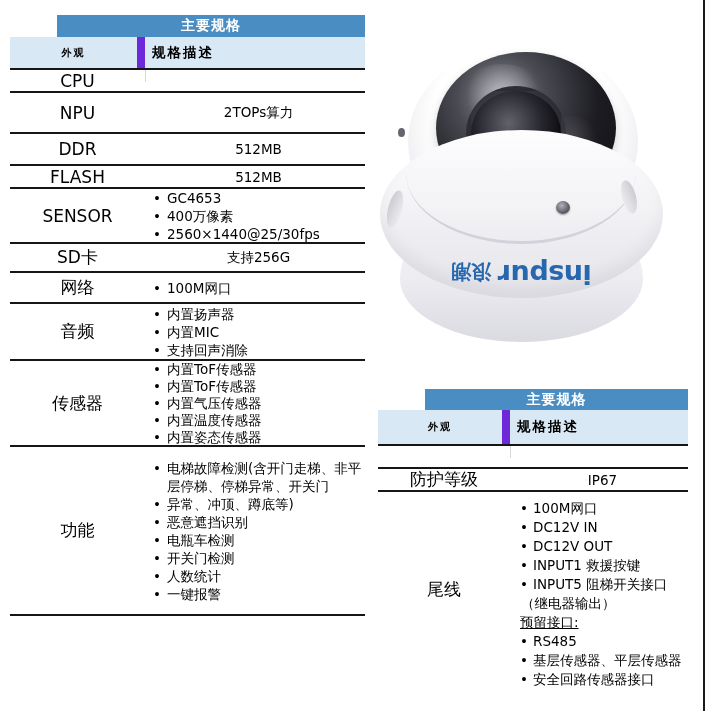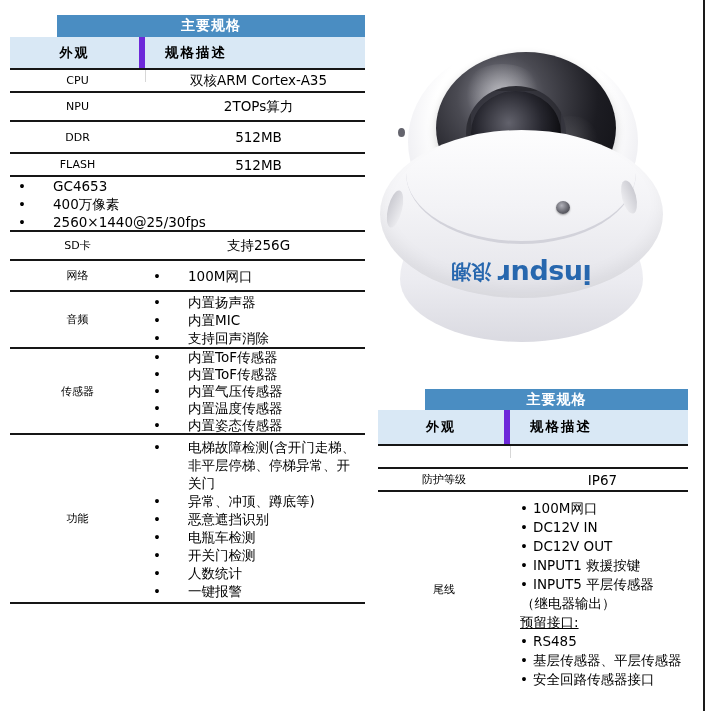--- a/index.html
+++ b/index.html
@@ -16,40 +16,40 @@
 
   .t-title { background:#4A8DC2; color:#fff; font-weight:bold; font-size:14px;
              display:flex; align-items:center; justify-content:center; letter-spacing:1px;margin-left:47px; }
   #lt .t-title { height:22px; }
   #rt .t-title { height:21px; }
 
   .t-sub { background:#D9E8F5; display:flex; }
   #lt .t-sub { height:31px; }
   #rt .t-sub { height:34px; }
   .t-sub .c1 { display:flex; align-items:center; justify-content:center;
-               font-weight:600; font-size:13px; letter-spacing:2px;
-               border-right:6px solid #6d28d9; box-sizing:border-box; }
-  .t-sub .c2 { display:flex; align-items:center; padding-left:20px;
+               font-weight:600; font-size:10px; letter-spacing:2px;
+               border-right:8px solid #6d28d9; box-sizing:border-box; }
+  .t-sub .c2 { display:flex; align-items:center; padding-left:7px;
                font-weight:600; font-size:13.5px; letter-spacing:2px; }
 
   #lt .c1 { width:135px; } #lt .c2 { width:220px; box-sizing:border-box; }
   #rt .c1 { width:132px; } #rt .c2 { width:178px; box-sizing:border-box; }
 
   .t-row { display:flex; border-top:2px solid #161616; box-sizing:border-box; position:relative; }
   .t-row.bottom { border-bottom:2px solid #161616; }
-  .t-row .c1 { display:flex; align-items:center; justify-content:center; font-size:11px; }
+  .t-row .c1 { display:flex; align-items:center; justify-content:center; font-size:17px; }
   .t-row .c2 { display:flex; flex-direction:column; justify-content:center; font-size:13.5px; }
   .val { flex-direction:row !important; align-items:center; padding-left:7px; }
   .sub-ext { position:absolute; top:0; height:55%; width:1px; background:#d7d7d7; }
   #lt .sub-ext { left:135px; } #rt .sub-ext { left:132px; }
 
   .list { padding:4px 2px; }
   .bl { display:flex; align-items:flex-start; line-height:18px; }
   .bl .blt { width:20px; text-align:center; flex:none; }
-  .bl .txt { flex:1;margin-left:21px; }
+  .bl .txt { flex:1; }
   .tight .bl { line-height:17px; }
 
   .tail { justify-content:flex-start !important; padding:7px 2px 0 10px; }
   .bl2 { display:flex; align-items:flex-start; line-height:19px; }
   .bl2 .blt { width:13px; flex:none; }
   .note { line-height:19px; padding-left:1px; }
   .gap { height:11px; }
   .subt { line-height:19px;text-decoration:underline; }
 
   
@@ -98,35 +98,35 @@
   <div class="spec-table" id="lt">
     <div class="t-title">主要规格</div>
     <div class="t-sub">
       <div class="c1">外观</div>
       <div class="c2">规格描述</div>
     </div>
 
     <div class="t-row" style="height:23px">
       <i class="sub-ext"></i>
       <div class="c1">CPU</div>
-      <div class="c2 val">双核ARM Cortex-A35</div>
-    </div>
-    <div class="t-row" style="height:29px">
+    </div>
+    <div class="t-row" style="height:41px">
       <div class="c1">NPU</div>
       <div class="c2 val">2TOPs算力</div>
     </div>
     <div class="t-row" style="height:32px">
       <div class="c1">DDR</div>
       <div class="c2 val">512MB</div>
     </div>
     <div class="t-row" style="height:23px">
       <div class="c1">FLASH</div>
       <div class="c2 val">512MB</div>
     </div>
     <div class="t-row" style="height:55px">
+      <div class="c1">SENSOR</div>
       <div class="c2 list">
         <div class="bl">
             <span class="blt">•</span>
             <span class="txt">GC4653</span>
           </div>
         <div class="bl">
             <span class="blt">•</span>
             <span class="txt">400万像素</span>
           </div>
         <div class="bl">
@@ -269,21 +269,21 @@
         <div class="bl2">
             <span class="blt">•</span>
             <span class="txt">DC12V OUT</span>
           </div>
         <div class="bl2">
             <span class="blt">•</span>
             <span class="txt">INPUT1 救援按键</span>
           </div>
         <div class="bl2">
             <span class="blt">•</span>
-            <span class="txt">INPUT5 平层传感器</span>
+            <span class="txt">INPUT5 阻梯开关接口</span>
           </div>
         <div class="note">（继电器输出）</div>
         <div class="gap"></div>
         <div class="subt">预留接口:</div>
         <div class="bl2">
             <span class="blt">•</span>
             <span class="txt">RS485</span>
           </div>
         <div class="bl2">
             <span class="blt">•</span>

